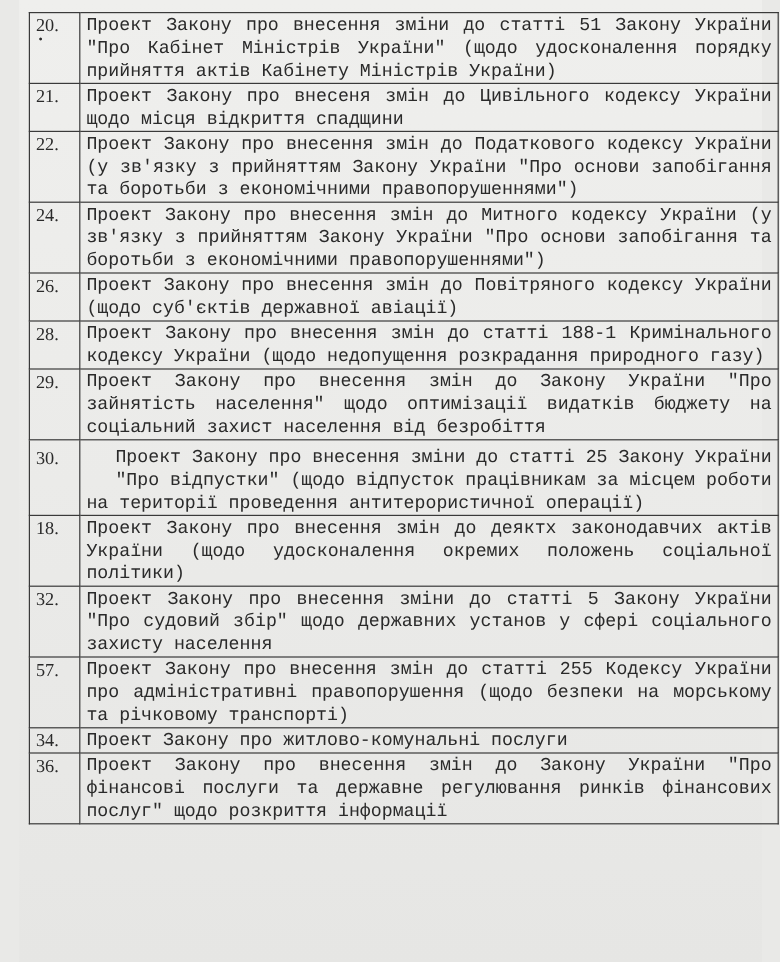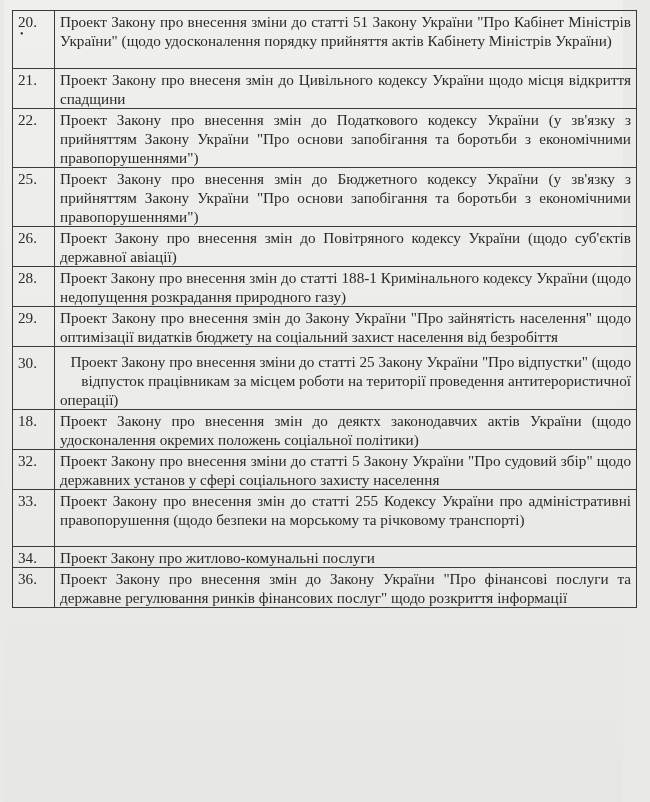--- a/index.html
+++ b/index.html
@@ -10,21 +10,21 @@
       width: 650px;
       height: 802px;
       background: #e9e9e7;
       overflow: hidden;
       position: relative;
       font-family: "Liberation Serif", "DejaVu Serif", serif;
       color: #2a2a2a;
     }
     .page {
       position: absolute;
-      left: 4px;
+      left: 16px;
       top: 0;
       width: 619px;
       height: 802px;
       background: linear-gradient(180deg, #efefed 0%, #ebebe9 50%, #e6e6e4 100%);
     }
     table.acts {
       position: absolute;
       left: 8px;
       top: 10px;
       width: 625px;
@@ -40,20 +40,21 @@
     }
     td.num {
       width: 36px;
       padding-left: 5px !important;
       padding-top: 1px !important;
     }
     td.text {
       padding: 1px 5px 0 5px !important;
       text-align: justify;
       text-align-last: left;
+      font-family: Liberation Mono, monospace;
     }
     .dot {
       display: block;
       font-size: 10px;
       line-height: 6px;
       margin-left: 2px;
     }
   </style>
 </head>
 <body>
@@ -66,23 +67,23 @@
         <td class="text">Проект Закону про внесення зміни до статті 51 Закону України "Про Кабінет Міністрів України" (щодо удосконалення порядку прийняття актів Кабінету Міністрів України)</td>
       </tr>
       <tr style="height:40px">
         <td class="num">21.</td>
         <td class="text">Проект Закону про внесеня змін до Цивільного кодексу України щодо місця відкриття спадщини</td>
       </tr>
       <tr style="height:59px">
         <td class="num">22.</td>
         <td class="text">Проект Закону про внесення змін до Податкового кодексу України (у зв'язку з прийняттям Закону України "Про основи запобігання та боротьби з економічними правопорушеннями")</td>
       </tr>
-      <tr style="height:57px">
-        <td class="num">25.</td>
-        <td class="text">Проект Закону про внесення змін до Бюджетного кодексу України (у зв'язку з прийняттям Закону України "Про основи запобігання та боротьби з економічними правопорушеннями")</td>
+      <tr style="height:58px">
+        <td class="num">24.</td>
+        <td class="text">Проект Закону про внесення змін до Митного кодексу України (у зв'язку з прийняттям Закону України "Про основи запобігання та боротьби з економічними правопорушеннями")</td>
       </tr>
       <tr style="height:39px">
         <td class="num">26.</td>
         <td class="text">Проект Закону про внесення змін до Повітряного кодексу України (щодо суб'єктів державної авіації)</td>
       </tr>
       <tr style="height:38px">
         <td class="num">28.</td>
         <td class="text">Проект Закону про внесення змін до статті 188-1 Кримінального кодексу України (щодо недопущення розкрадання природного газу)</td>
       </tr>
       <tr style="height:39px">
@@ -95,21 +96,21 @@
       </tr>
       <tr style="height:37px">
         <td class="num">18.</td>
         <td class="text">Проект Закону про внесення змін до деяктх законодавчих актів України (щодо удосконалення окремих положень соціальної політики)</td>
       </tr>
       <tr style="height:39px">
         <td class="num">32.</td>
         <td class="text">Проект Закону про внесення зміни до статті 5 Закону України "Про судовий збір" щодо державних установ у сфері соціального захисту населення</td>
       </tr>
       <tr style="height:57px">
-        <td class="num">33.</td>
+        <td class="num">57.</td>
         <td class="text">Проект Закону про внесення змін до статті 255 Кодексу України про адміністративні правопорушення (щодо безпеки на морському та річковому транспорті)</td>
       </tr>
       <tr style="height:19px">
         <td class="num">34.</td>
         <td class="text">Проект Закону про житлово-комунальні послуги</td>
       </tr>
       <tr style="height:40px">
         <td class="num">36.</td>
         <td class="text">Проект Закону про внесення змін до Закону України "Про фінансові послуги та державне регулювання ринків фінансових послуг" щодо розкриття інформації</td>
       </tr>

